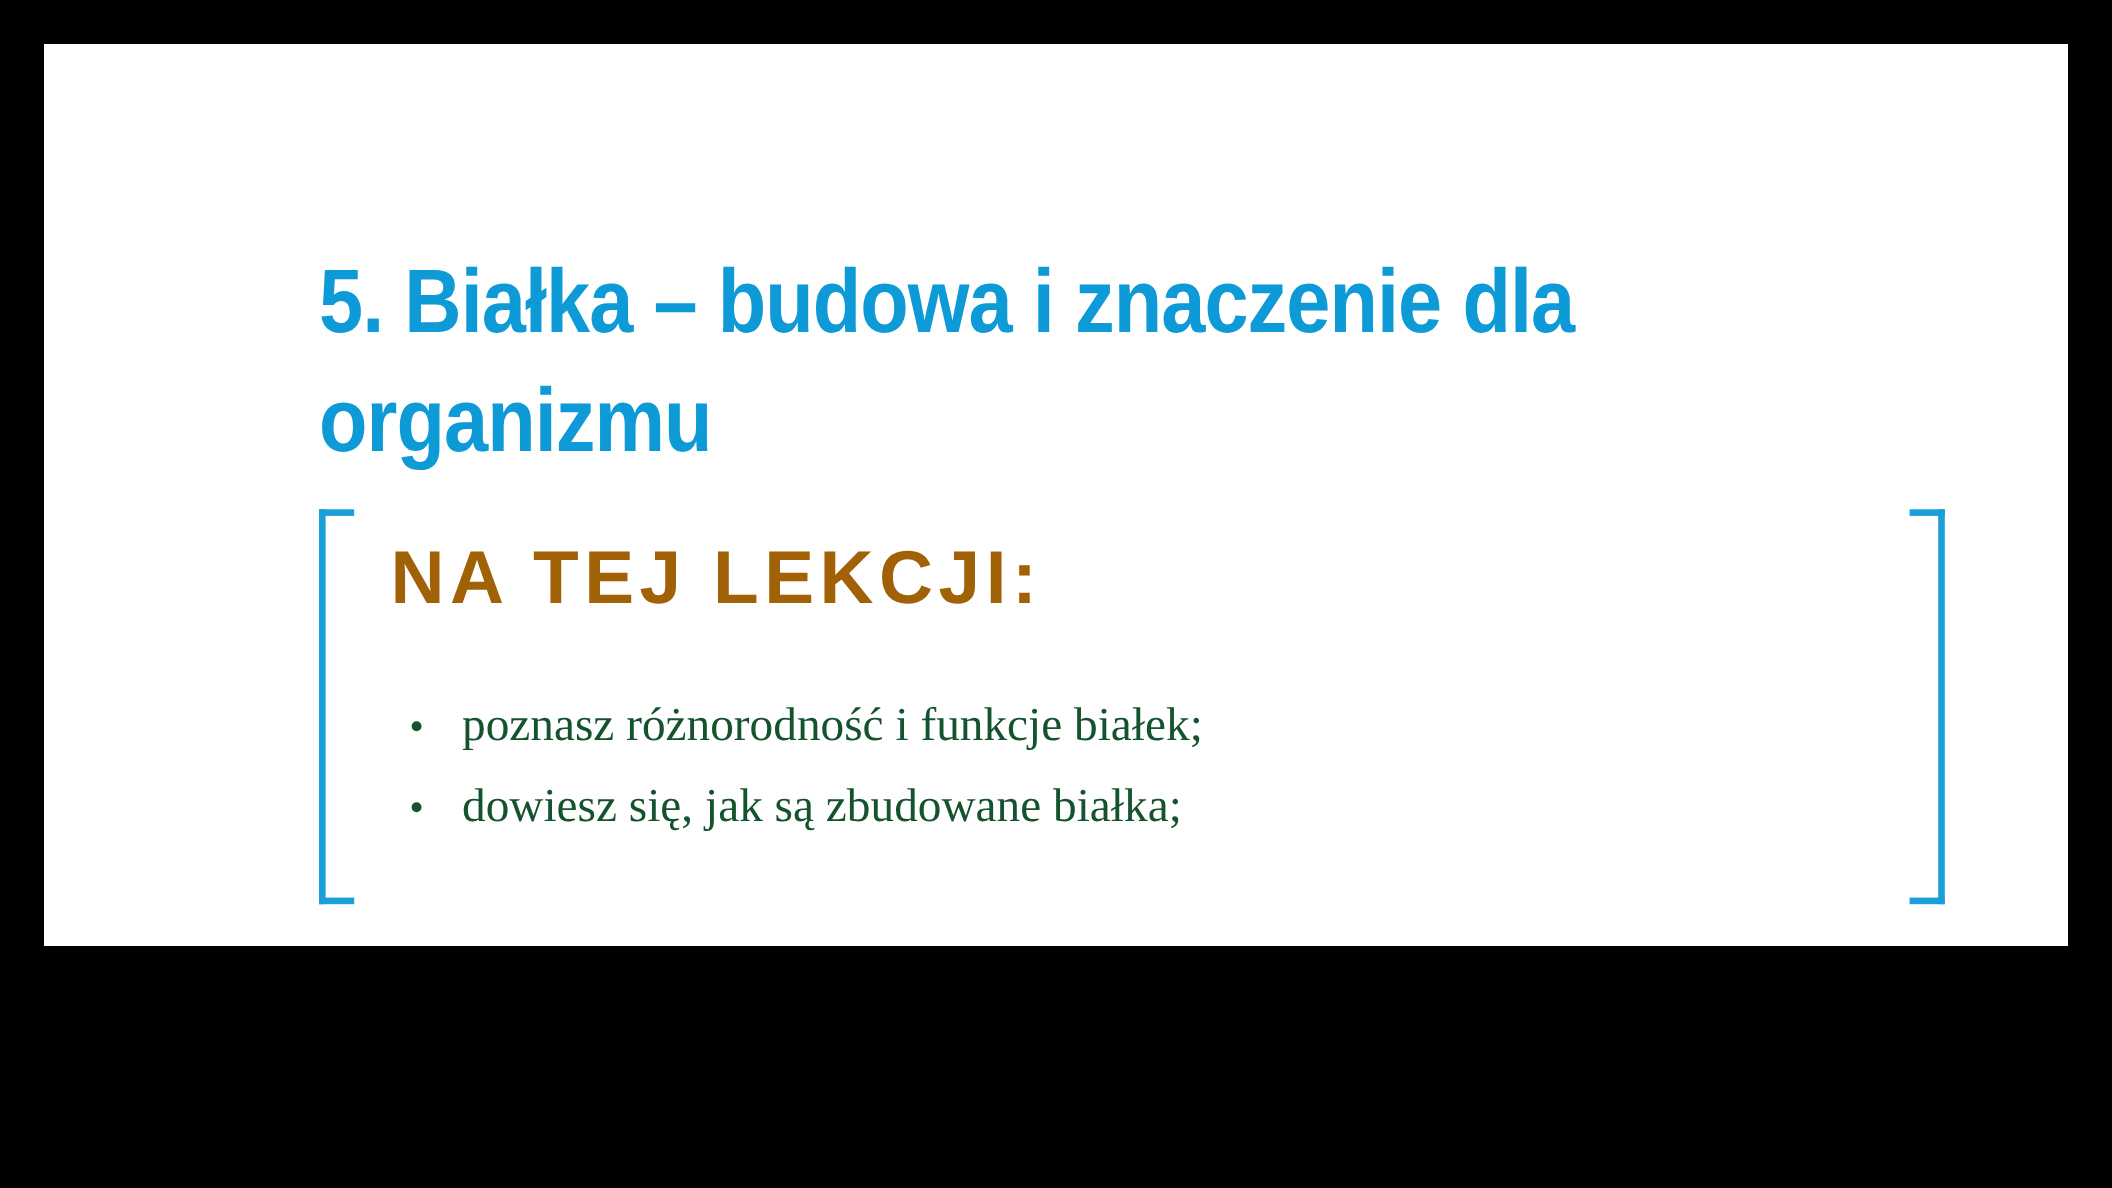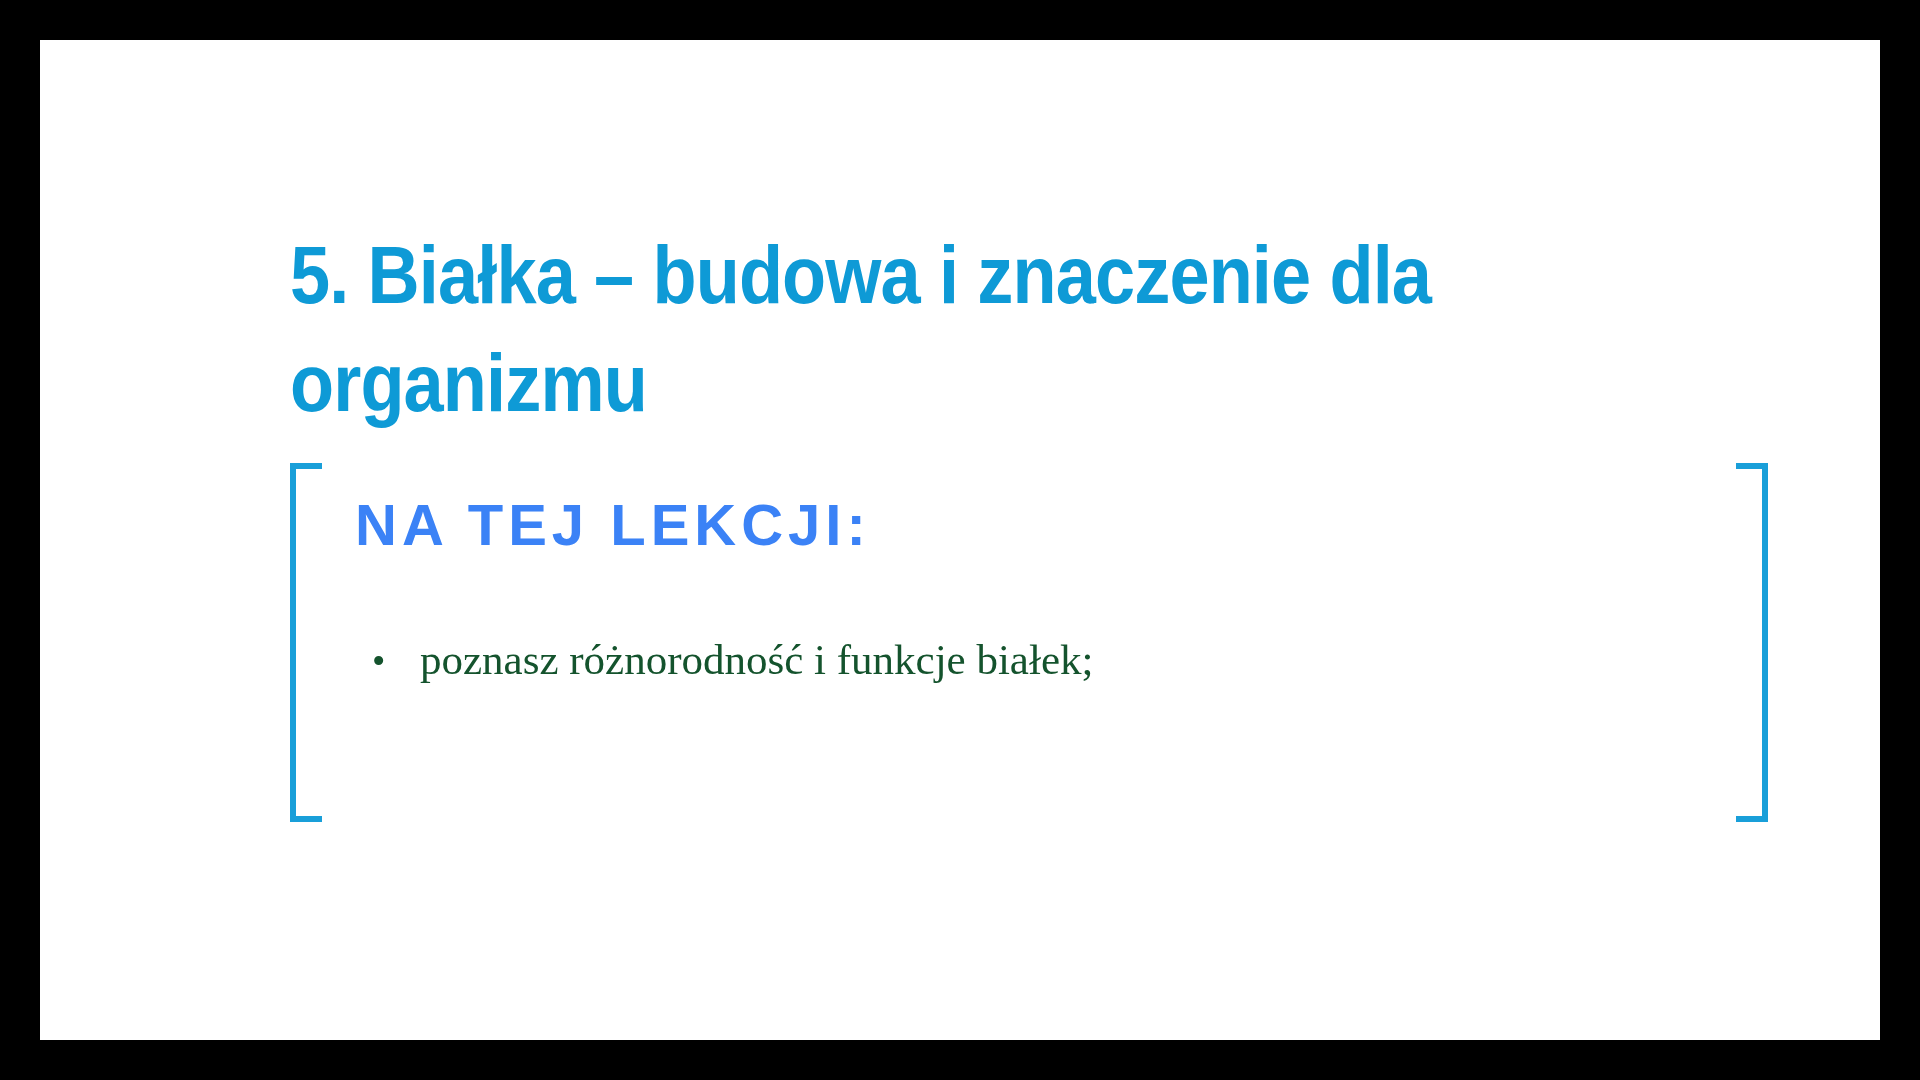--- a/index.html
+++ b/index.html
@@ -1,19 +1,19 @@
 <!DOCTYPE html>
 <html><head>
 <meta charset="utf-8">
 <style>
   html, body { margin: 0; padding: 0; background: #000; }
   .stage {
     position: relative;
     width: 1920px;
-    height: 1080px;
+    height: 860px;
     background: #000000;
     overflow: hidden;
     font-family: "Liberation Sans", sans-serif;
   }
   .slide {
     position: absolute;
     left: 40px;
     top: 40px;
     width: 1840px;
     height: 1000px;
@@ -50,24 +50,24 @@
     border-right: 6px solid #199fd9;
     border-top: 6px solid #199fd9;
     border-bottom: 6px solid #199fd9;
   }
   .lesson-heading {
     position: absolute;
     left: 315px;
     top: 460px;
     font-family: "Liberation Sans", sans-serif;
     font-weight: bold;
-    font-size: 58px;
+    font-size: 68px;
     line-height: 50px;
     letter-spacing: 5px;
-    color: #3b82f6;
+    color: #a16207;
     white-space: nowrap;
   }
   .bullet-list {
     position: absolute;
     left: 316px;
     top: 567px;
     margin: 16px;
     padding: 0;
     list-style: none;
     font-family: "Liberation Serif", serif;
@@ -99,16 +99,19 @@
 
     <div class="bracket left"></div>
     <div class="bracket right"></div>
 
     <div class="lesson-heading">NA TEJ LEKCJI:</div>
 
     <ul class="bullet-list">
       <li>
         <span class="bullet-marker">•</span><span>poznasz różnorodność i funkcje białek;</span>
       </li>
+      <li>
+        <span class="bullet-marker">•</span><span>dowiesz się, jak są zbudowane białka;</span>
+      </li>
     </ul>
 
   </div>
 </div>
 
 </body></html>

